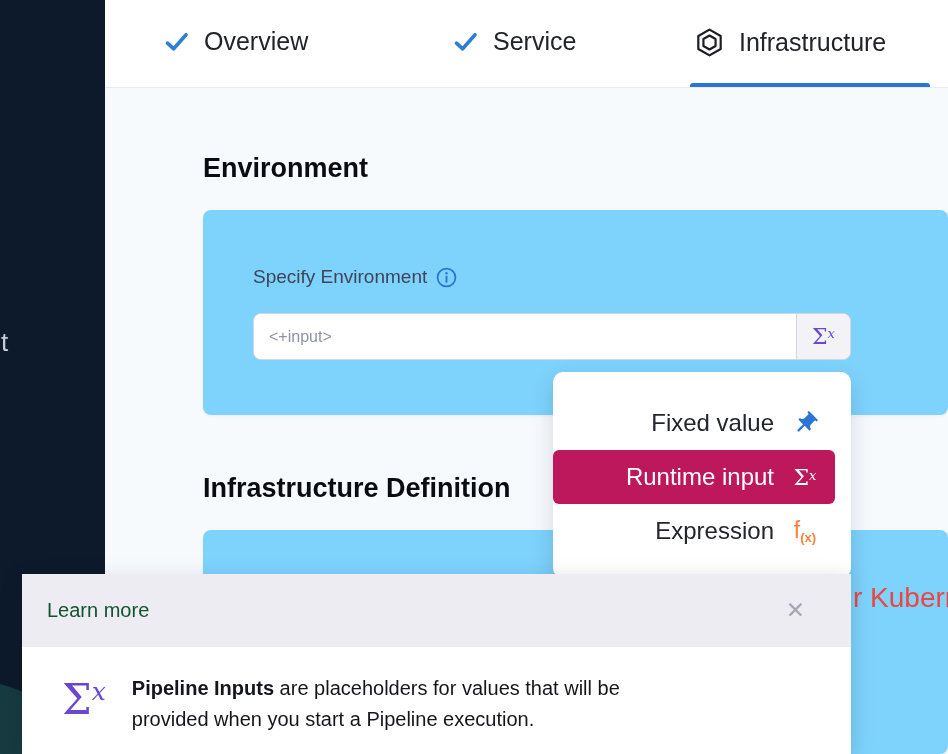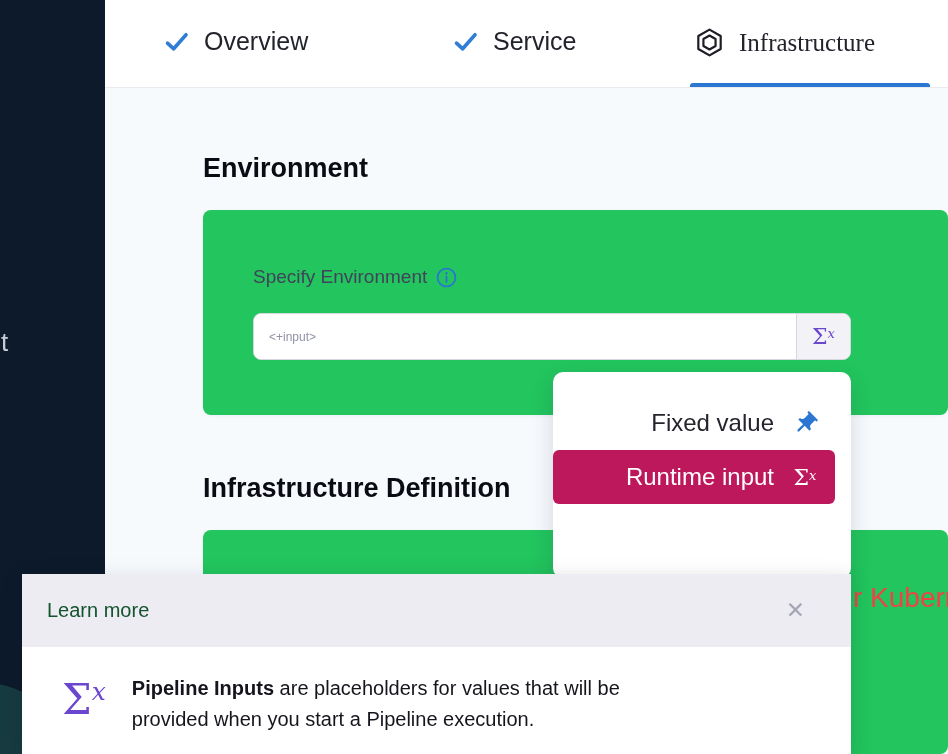--- a/index.html
+++ b/index.html
@@ -14,35 +14,35 @@
   }
   .sidebar-trunc { position:absolute; left:1px; top:327px; font-size:26px; color:#c9ccd3; }
 
   
   #tabbar { position:absolute; left:105px; top:0; width:843px; height:88px; background:#ffffff;
     border-bottom:1px solid #e9ebf0; z-index:3; }
   .tab { position:absolute; top:27px; display:flex; align-items:center; gap:14px; cursor:pointer; }
   .tab-label { font-size:25px; color:#22232b; }
   #tab-overview { left:58px; }
   #tab-service { left:347px; }
-  #tab-infrastructure { left:589px;font-family:Liberation Serif, serif; }
+  #tab-infrastructure { left:589px; }
   .tab-underline { position:absolute; left:585px; bottom:0; width:240px; height:4px;
     background:#2b76d2; border-radius:3px 3px 0 0; }
 
   
   .section-heading { position:absolute; font-size:27px; font-weight:bold; color:#0b0b13; z-index:1; }
   #env-heading { left:203px; top:153px; }
-  .card { position:absolute; background:#22c55e; border-radius:8px;
+  .card { position:absolute; background:#7dd3fc; border-radius:8px;
     box-shadow:0 1px 3px rgba(35,40,70,0.06); }
   #env-card { left:203px; top:210px; width:745px; height:205px; z-index:1; }
   #field-label-row { position:absolute; left:50px; top:56px; display:flex; align-items:center; gap:9px; }
   .field-label { font-size:19px; color:#40435a; }
   #input-group { position:absolute; left:50px; top:103px; width:598px; height:47px;
     border:1px solid #d6d6df; border-radius:8px; overflow:hidden; display:flex; background:#ffffff; }
-  #env-input { flex:1; border:none; outline:none; padding:0 0 0 15px; font-size:12px;
+  #env-input { flex:1; border:none; outline:none; padding:0 0 0 15px; font-size:16px;
     font-family:"Liberation Sans", sans-serif; color:#3a3d50; background:#ffffff; }
   #env-input::placeholder { color:#8f92a6; opacity:1; }
   #multitype-btn { width:54px; height:100%; background:#f2f2f7; border-left:1px solid #d6d6df;
     display:flex; align-items:center; justify-content:center; cursor:pointer; }
   .sigma { font-family:"DejaVu Serif", serif; color:#6b46cf; }
   .sigma .base { font-size:22px; }
   .sigma .sup { font-size:13px; font-style:italic; vertical-align:6px; }
 
   
   #value-dropdown { position:absolute; left:553px; top:372px; width:298px; height:206px;
@@ -151,20 +151,26 @@
           <path transform="rotate(45 12 12)" fill="#2b76d2" d="M16 9V4h1c.55 0 1-.45 1-1s-.45-1-1-1H7c-.55 0-1 .45-1 1s.45 1 1 1h1v5c0 1.66-1.34 3-3 3v2h5.97v7l1 1 1-1v-7H19v-2c-1.66 0-3-1.34-3-3z"></path>
         </svg>
       </span>
     </div>
     <div class="dd-item selected">
       <span>Runtime input</span>
       <span class="dd-icon">
         <span class="dd-sigma"><span class="base">Σ</span><span class="sup">x</span></span>
       </span>
     </div>
+    <div class="dd-item">
+      <span>Expression</span>
+      <span class="dd-icon">
+        <span class="fx"><span>f</span><span class="sub">(x)</span></span>
+      </span>
+    </div>
   </div>
 
   <div id="popover">
     <div id="popover-header">
       <span id="popover-title">Learn more</span>
       <span id="popover-close">✕</span>
     </div>
     <div id="popover-body">
       <span id="popover-sigma"><span class="base">Σ</span><span class="sup">x</span></span>
       <div id="popover-text">

